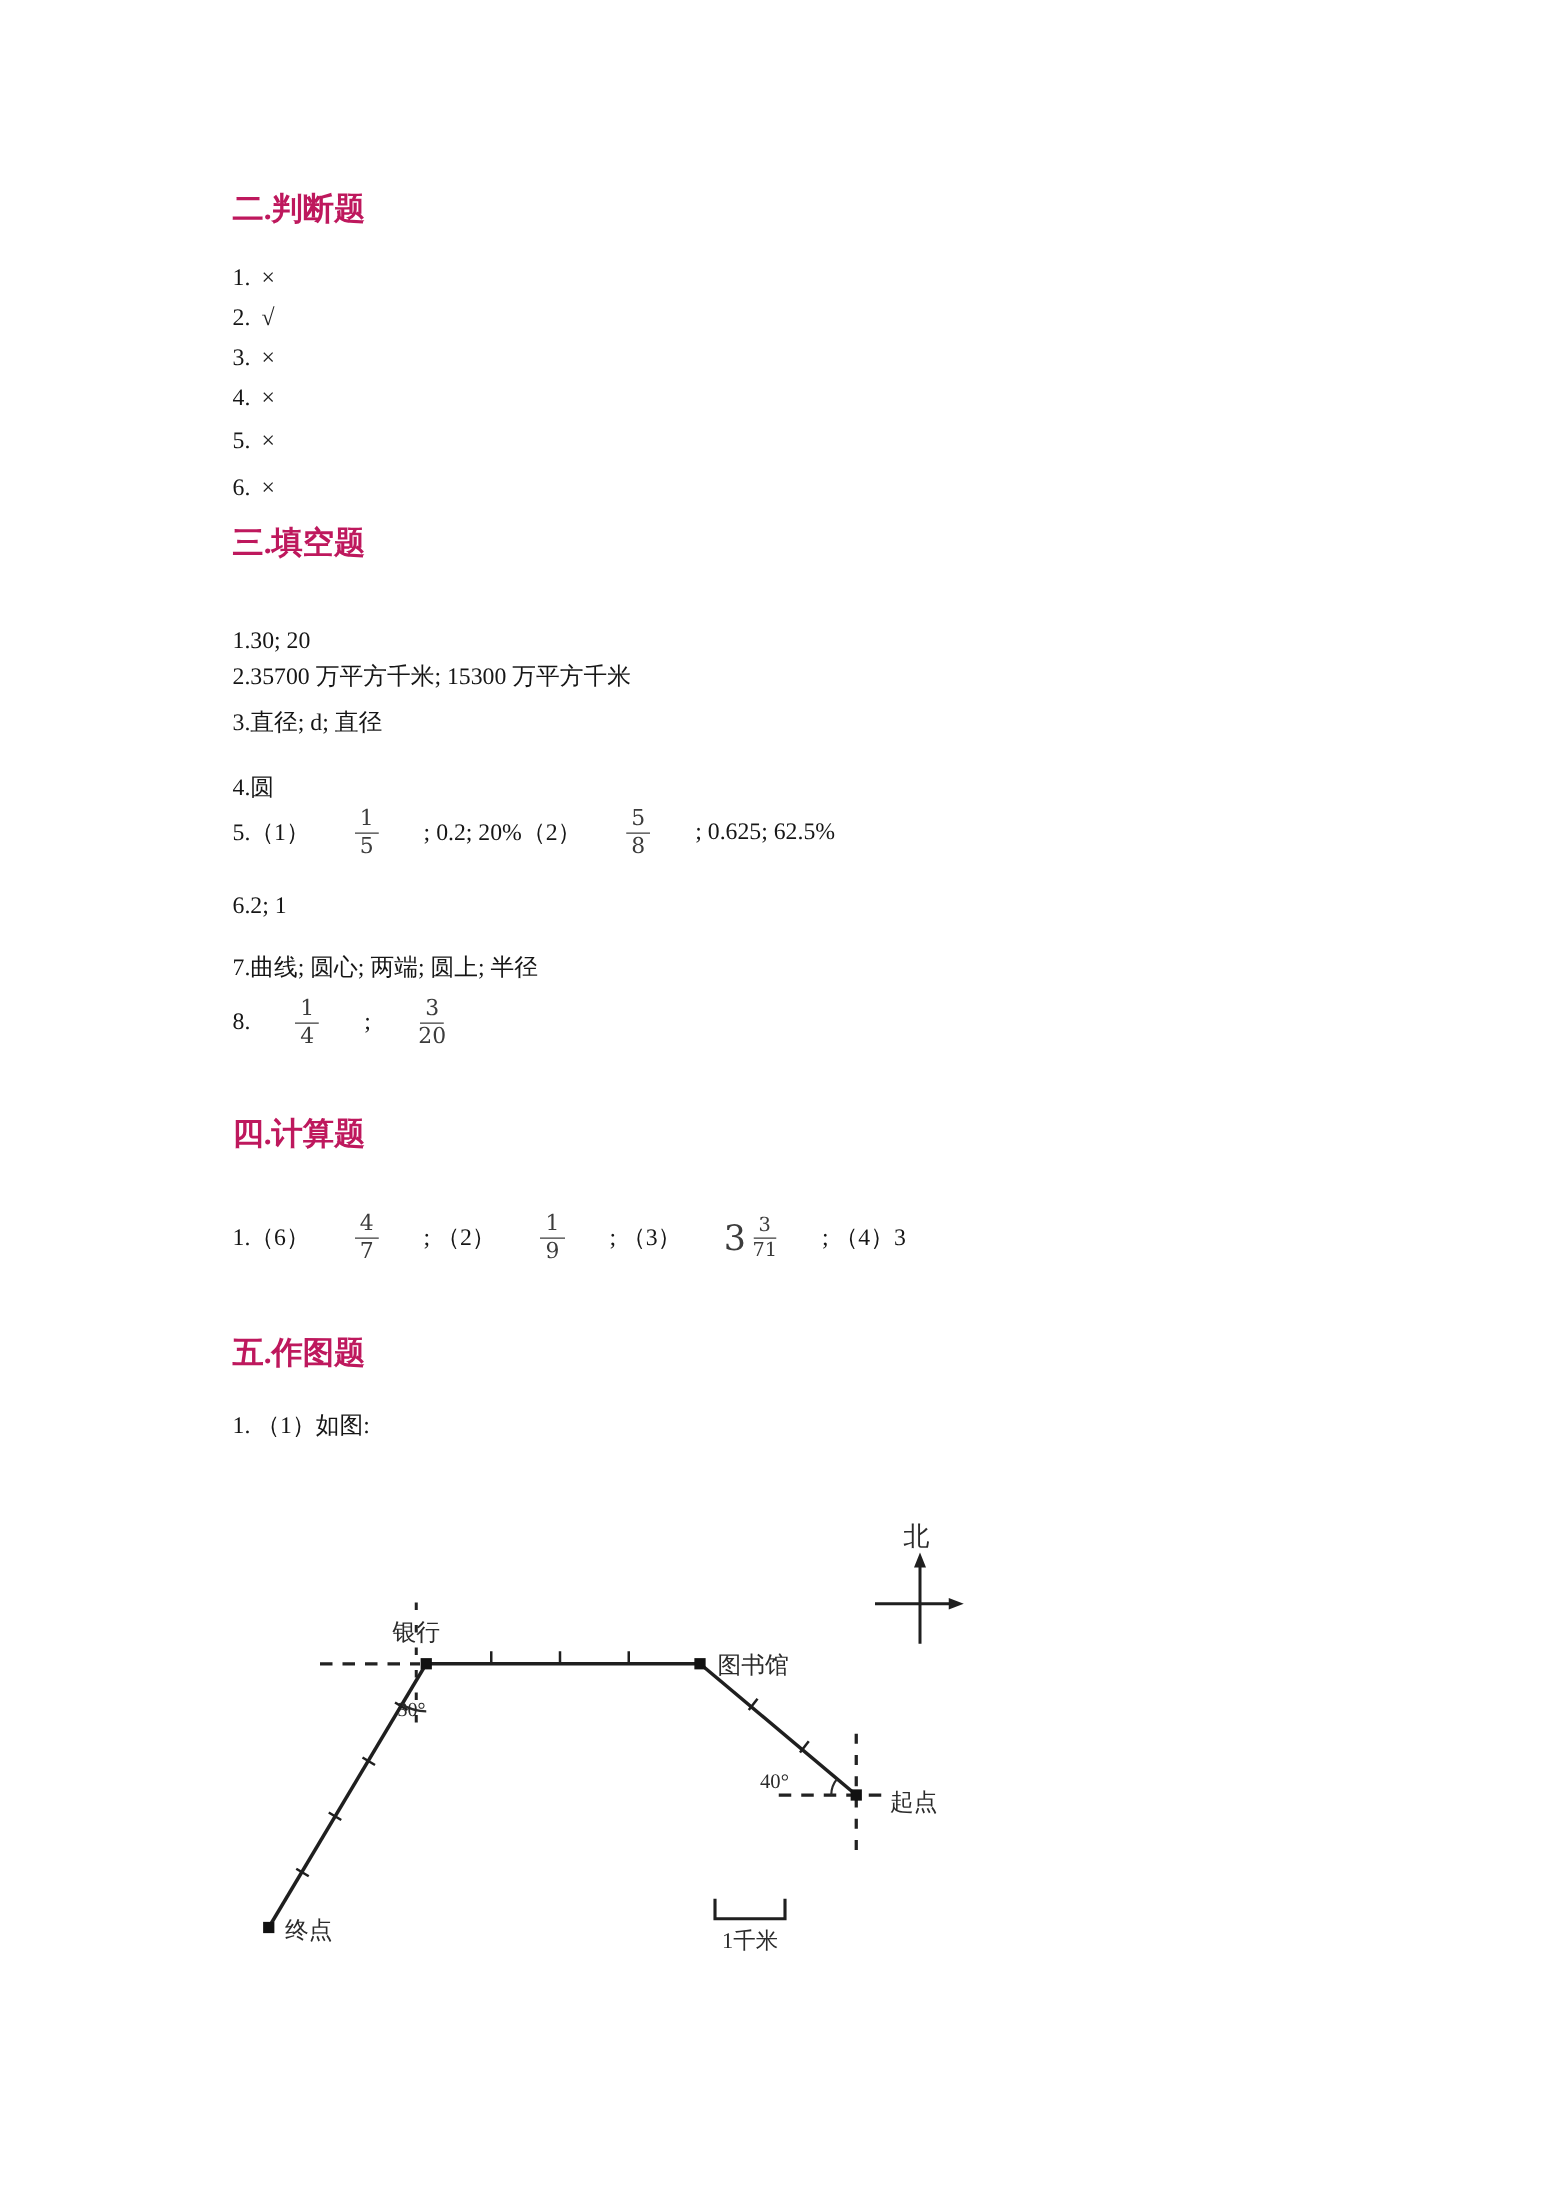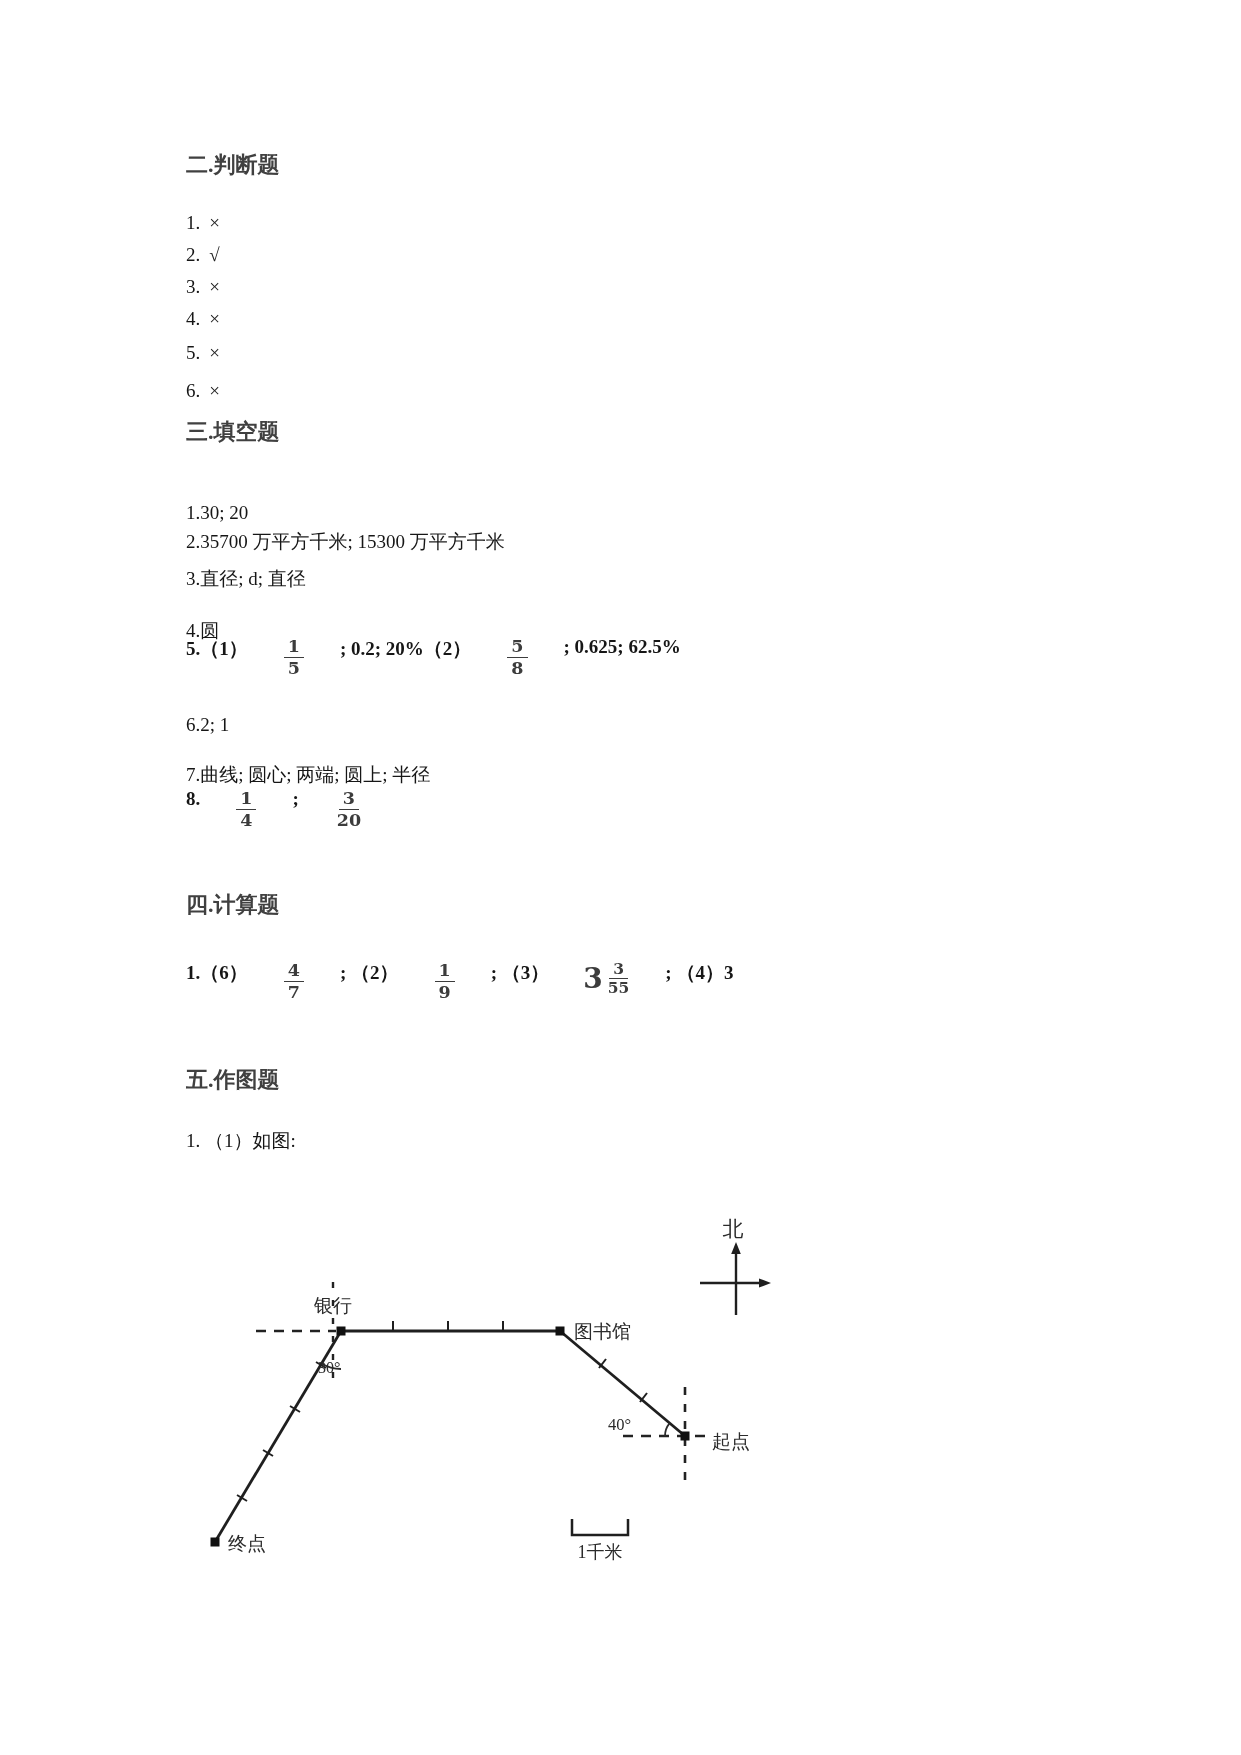--- a/index.html
+++ b/index.html
@@ -7,33 +7,33 @@
     position:relative;
     width:1241px;height:1755px;
     background:#ffffff;
     margin:0 auto;
     overflow:hidden;
     font-family:"Liberation Serif","DejaVu Serif",serif;
     color:#141414;
   }
   .heading{
     position:absolute;left:186px;
-    font-size:22px;font-weight:bold;color:#404040;
+    font-size:25px;font-weight:bold;color:#be185d;
     white-space:nowrap;
   }
   .line{
     position:absolute;left:186px;
     font-size:19px;line-height:22px;
     white-space:nowrap;color:#161616;
   }
   .judge-val{margin-left:9px;font-size:19px;color:#222;}
   .fracline{
     position:absolute;left:186px;
-    display:flex;align-items:flex-start;
-    height:60px;font-size:19px;color:#161616;white-space:nowrap;font-weight:bold;
+    display:flex;align-items:center;
+    height:60px;font-size:19px;color:#161616;white-space:nowrap;
   }
   .frac{
     display:inline-flex;flex-direction:column;align-items:center;
     margin:0 36px;font-size:17.5px;line-height:1.18;color:#3c3c3c;
     font-family:"DejaVu Serif",serif;
   }
   .frac .num{border-bottom:1.6px solid #3c3c3c;padding:0 4px;}
   .frac .den{padding:0 2px;}
   .mixed{display:inline-flex;align-items:center;margin:0 34px;}
   .mixed .whole{font-size:28px;color:#3c3c3c;font-family:"DejaVu Serif",serif;}
@@ -101,21 +101,21 @@
     <span>; （2）</span>
     <span class="frac">
         <span class="num">1</span>
         <span class="den">9</span>
       </span>
     <span>; （3）</span>
     <span class="mixed">
       <span class="whole">3</span>
       <span class="frac">
           <span class="num">3</span>
-          <span class="den">55</span>
+          <span class="den">71</span>
         </span>
     </span>
     <span>; （4）3</span>
   </div>
 
   <div class="heading" style="top:1065px">五.作图题</div>
   <div class="line" style="top:1130px">1. （1）如图:</div>
 
   <svg class="diagram" width="690" height="430" viewBox="0 0 690 430">
 

